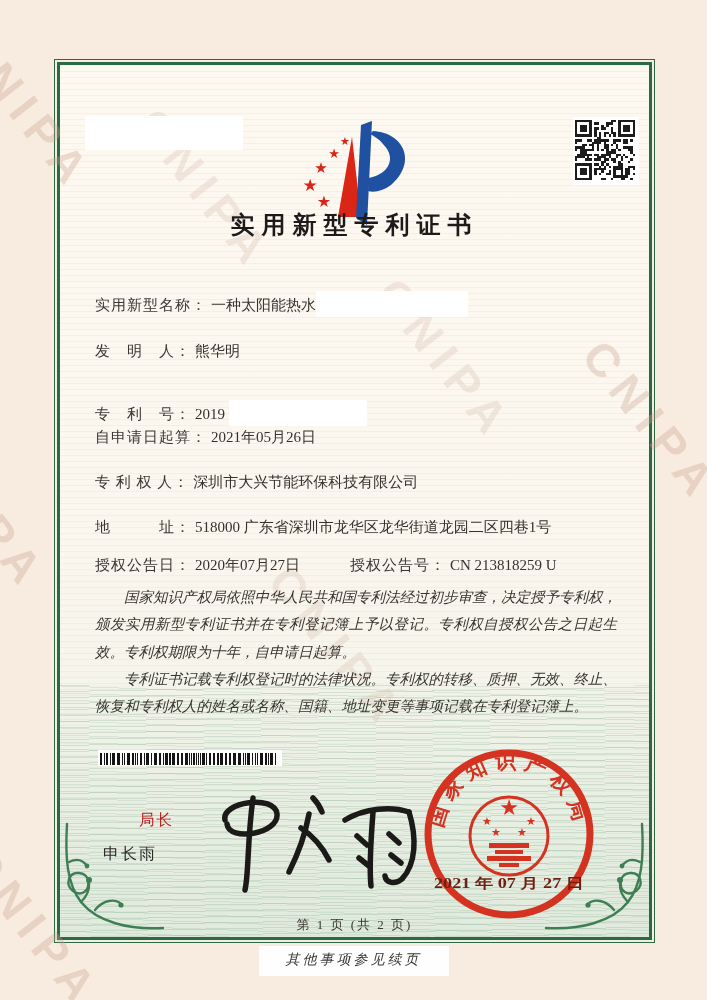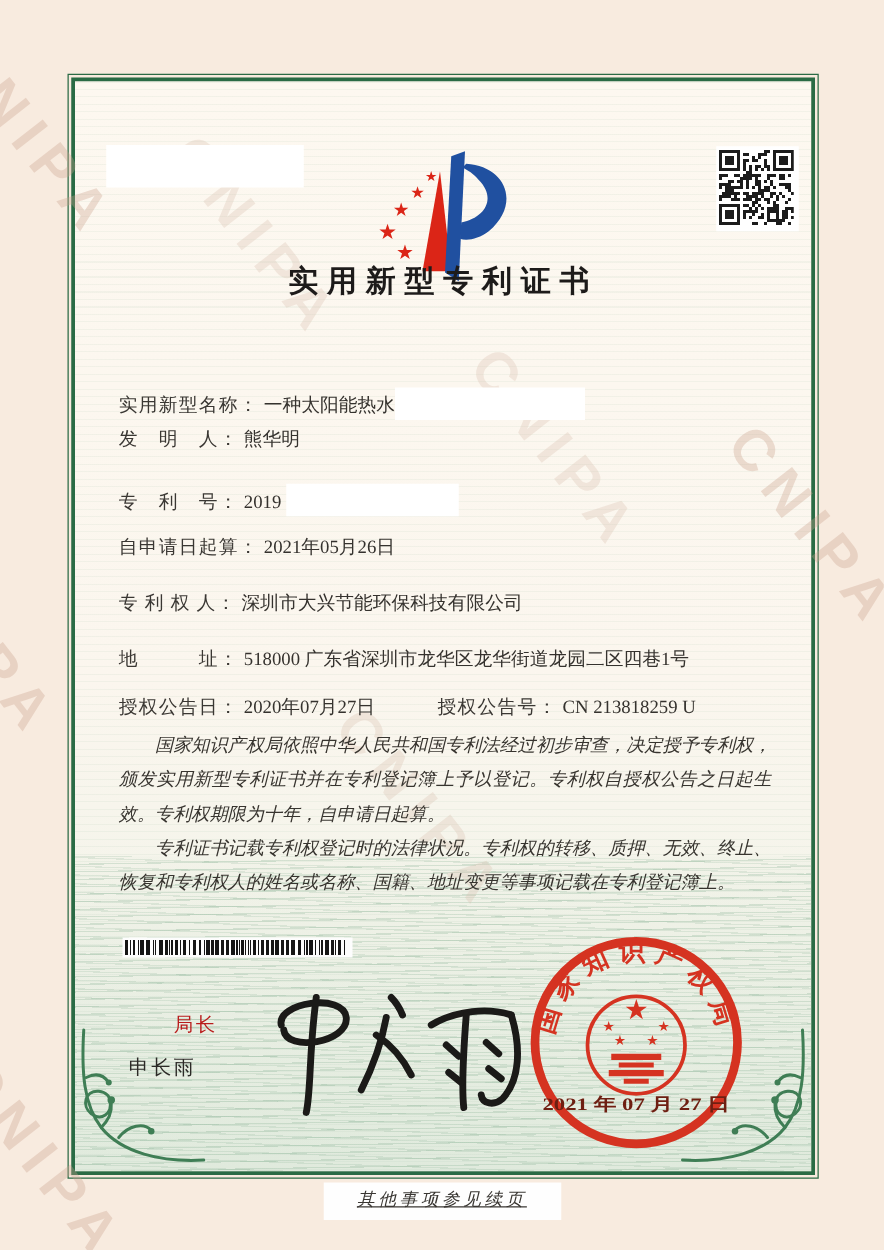--- a/index.html
+++ b/index.html
@@ -55,21 +55,21 @@
   .paras p{margin:0;text-indent:2em;}
   .barcode{position:absolute;left:41px;top:688px;width:184px;height:16px;background:#fdfdfd;padding:1px 2px;box-sizing:border-box;}
   .director-role{position:absolute;left:46px;top:748px;font-size:15.5px;letter-spacing:2px;color:#b91c1c;font-family:"Liberation Sans","DejaVu Sans",sans-serif;margin-left:36px;}
   .director-name{position:absolute;left:46px;top:782px;font-size:16px;letter-spacing:2px;color:#2c2a27;font-family:"Liberation Sans","DejaVu Sans",sans-serif;}
   .signature{position:absolute;left:148px;top:722px;}
   .seal{position:absolute;left:366px;top:686px;}
   .pagenum{position:absolute;left:0;top:854px;width:100%;text-align:center;font-size:13px;letter-spacing:2px;color:#3a3733;}
   .footer-strip{position:absolute;left:259px;top:946px;width:190px;height:30px;background:#fefefe;}
   .footer-note{
     position:absolute;left:0;top:951px;width:707px;text-align:center;
-    font-size:14px;font-style:italic;letter-spacing:3px;color:#3a3733;text-decoration:underline;
+    font-size:14px;font-style:italic;letter-spacing:3px;color:#3a3733;
   }
   .flourish{position:absolute;}
 </style>
 </head>
 <body>
 
 <div class="panel">
   <div class="waves"></div>
   <div class="waves-strong"></div>
 </div>
@@ -309,27 +309,27 @@
         <rect x="19" y="1" width="5" height="5" fill="#ffffff"></rect>
         <rect x="20" y="2" width="3" height="3" fill="#1c1c1c"></rect>
         <rect x="0" y="18" width="7" height="7" fill="#1c1c1c"></rect>
         <rect x="1" y="19" width="5" height="5" fill="#ffffff"></rect>
         <rect x="2" y="20" width="3" height="3" fill="#1c1c1c"></rect>
       </svg>
   </div>
 
   <div class="cert-title">实用新型专利证书</div>
 
-  <div class="frow" style="top:248px;text-align:center;">
+  <div class="frow" style="top:229px;text-align:center;">
     <span class="lab">实用新型名称：</span><span class="val">一种太阳能热水</span><span class="inline-redact" style="width:152px;height:26px;"></span>
   </div>
   <div class="frow" style="top:280px;">
     <span class="lab">发　明　人：</span><span class="val">熊华明</span>
   </div>
-  <div class="frow" style="top:325px;">
+  <div class="frow" style="top:338px;">
     <span class="lab">专　利　号：</span><span class="val">2019</span><span class="inline-redact" style="width:138px;height:26px;margin-left:4px;"></span>
   </div>
   <div class="frow" style="top:366px;">
     <span class="lab">自申请日起算：</span><span class="val">2021年05月26日</span>
   </div>
   <div class="frow" style="top:411px;">
     <span class="lab">专 利 权 人：</span><span class="val">深圳市大兴节能环保科技有限公司</span>
   </div>
   <div class="frow" style="top:456px;">
     <span class="lab">地　　　址：</span><span class="val">518000  广东省深圳市龙华区龙华街道龙园二区四巷1号</span>
@@ -439,20 +439,21 @@
       <text x="73" y="88" font-size="11" fill="#d53321" text-anchor="middle">★</text>
       <text x="99" y="88" font-size="11" fill="#d53321" text-anchor="middle">★</text>
       <rect x="66" y="95" width="40" height="5" fill="#d53321"></rect>
       <rect x="72" y="102" width="28" height="4" fill="#d53321"></rect>
       <rect x="64" y="108" width="44" height="5" fill="#d53321"></rect>
       <rect x="76" y="115" width="20" height="4" fill="#d53321"></rect>
     </g>
     <text x="86" y="140" text-anchor="middle" textLength="150" lengthAdjust="spacingAndGlyphs" font-size="14" font-weight="bold" fill="#6e1f12">2021 年 07 月 27 日</text>
   </svg>
 
+  <div class="pagenum">第 1 页 (共 2 页)</div>
 
   <svg class="flourish" style="left:2px;top:756px;" width="112" height="116" viewBox="0 0 112 116">
     <g fill="none" stroke="#3f7e55" stroke-width="2.4" stroke-linecap="round">
       <path d="M8,6 C6,40 8,66 22,84 C38,104 70,112 104,110"></path>
       <path d="M22,84 C34,72 32,56 20,55 C9,54 6,67 14,73 C22,79 31,73 29,63"></path>
       <path d="M36,92 C44,82 56,80 62,86"></path>
       <path d="M10,44 C18,40 24,42 28,48"></path>
     </g>
     <g fill="#3f7e55">
       <circle cx="30" cy="62" r="3"></circle>

